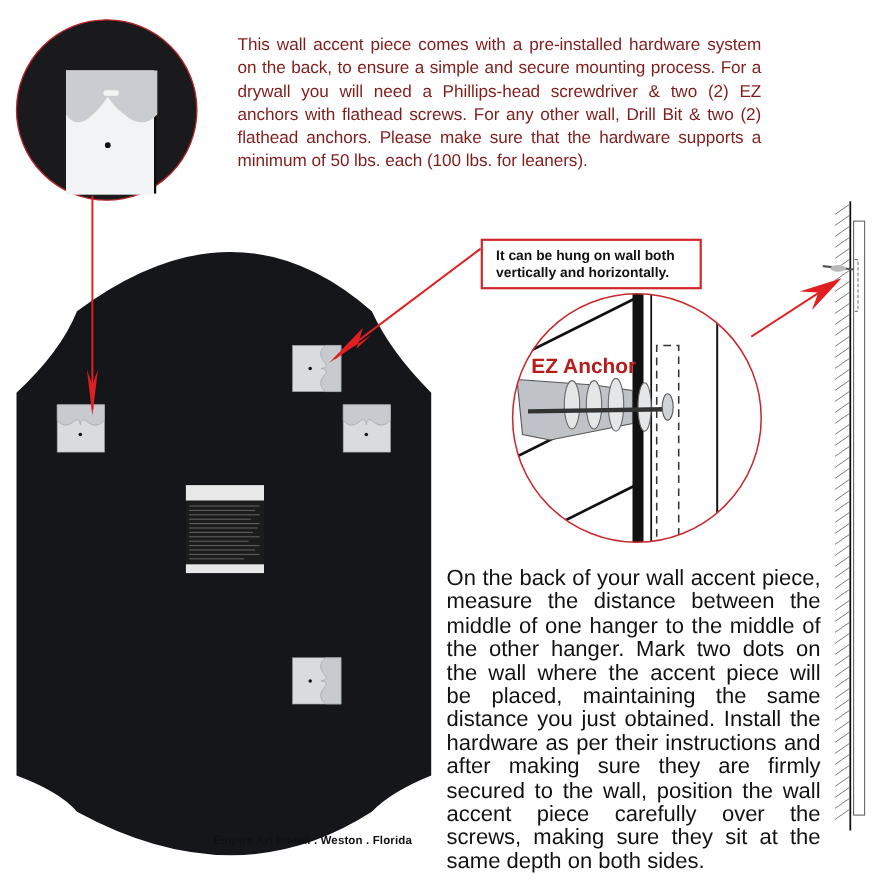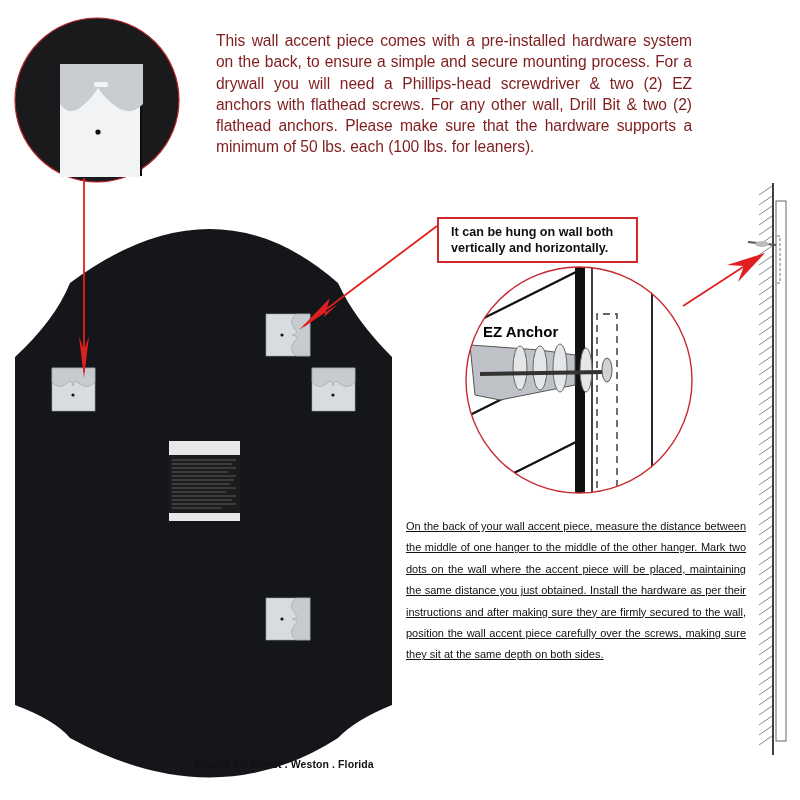--- a/index.html
+++ b/index.html
@@ -1,22 +1,22 @@
 <!DOCTYPE html>
 <html><head>
 <meta charset="utf-8">
 <style>
   html, body { margin:0; padding:0; }
   body { width:800px; height:800px; background:#ffffff; position:relative; overflow:hidden; font-family:"Liberation Sans", sans-serif; }
   .abs { position:absolute; }
   .intro-text { left:216px; top:30px; width:476px; font-size:15.6px; line-height:21.3px; color:#7f1d1d; text-align:justify; letter-spacing:-0.05px; }
-  .steps-text { left:406px; top:516px; width:340px; font-size:11px; line-height:21.4px; color:#111; text-align:justify;text-decoration:underline; }
+  .steps-text { left:406px; top:516px; width:340px; font-size:20px; line-height:21.4px; color:#111; text-align:justify; }
   .callout-box { left:437px; top:201px; width:201px; height:46px; border:2px solid #d2262b; box-sizing:border-box; background:#fff; padding:5px 15px 0 12px; font-weight:bold; font-size:12.6px; line-height:16px; color:#111;margin-top:16px; }
   .footer-text { left:194px; top:758px; font-weight:bold; font-size:10.5px; color:#111; letter-spacing:0.1px; }
-  .ez-label { left:483px; top:323px; font-weight:bold; font-size:15px; color:#000000; }
+  .ez-label { left:483px; top:323px; font-weight:bold; font-size:19px; color:#b91c1c; }
   svg.full { position:absolute; left:0; top:0; }
 </style>
 </head>
 <body>
 
 <svg class="full" width="800" height="800" viewBox="0 0 800 800">
 
   <path d="M70,283 Q215,175 338,283 Q355,320 392,357 L392,705 Q355,720 338,738 Q215,817 70,738 Q55,720 15,705 L15,357 Q55,320 70,283 Z" fill="#14161a"></path>
 
   <g>
@@ -179,13 +179,13 @@
 <div class="abs intro-text">This wall accent piece comes with a pre-installed hardware system on the back, to ensure a simple and secure mounting process.  For a drywall you will need a Phillips-head screwdriver &amp; two (2) EZ anchors with flathead screws. For any other wall, Drill Bit &amp; two (2) flathead anchors.  Please make sure that the hardware supports a minimum of 50 lbs. each (100 lbs. for leaners).</div>
 
 <div class="abs callout-box">
   <span>It can be hung on wall both vertically and horizontally.</span>
 </div>
 
 <div class="abs ez-label">EZ Anchor</div>
 
 <div class="abs steps-text">On the back of your wall accent piece, measure the distance between the middle of one hanger to the middle of the other hanger. Mark two dots on the wall where the accent piece will be placed, maintaining the same distance you just obtained. Install the hardware as per their instructions and after making sure they are firmly secured to the wall, position the wall accent piece carefully over the screws, making sure they sit at the same depth on both sides.</div>
 
-<div class="abs footer-text">Empire Art Direct  . Weston . Florida</div>
+<div class="abs footer-text">Empire Art Install  . Weston . Florida</div>
 
 </body></html>

